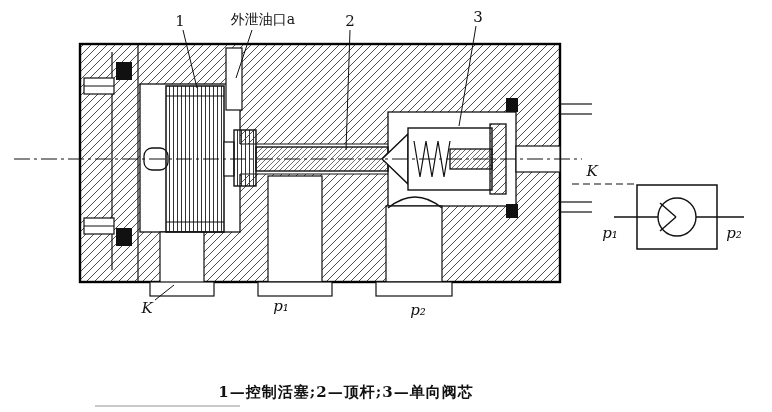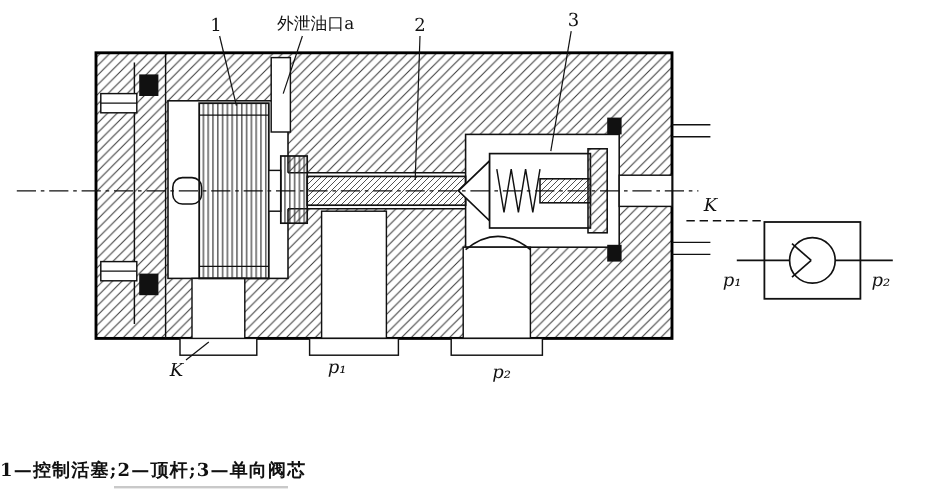--- a/index.html
+++ b/index.html
@@ -3,21 +3,21 @@
 <meta charset="utf-8">
 <style>
   html,body{margin:0;padding:0;background:#fff;}
   .stage{position:relative;width:772px;height:412px;background:#ffffff;overflow:hidden;
          font-family:"DejaVu Serif", serif;}
   .stage svg{position:absolute;left:0;top:0;}
   svg text{fill:#111;font-family:"DejaVu Serif", serif;}
   .lbl{font-size:15px;}
   .lbl-cn{font-size:14px;}
   .lbl-it{font-size:15px;font-style:italic;}
-  .caption{position:absolute;left:0;top:383px;width:692px;text-align:left;
+  .caption{position:absolute;left:0;top:383px;width:692px;text-align:center;
            font-size:15px;font-weight:700;color:#111;letter-spacing:1px;}
   .crop-edge{position:absolute;left:95px;top:405px;width:145px;height:0;
              border-top:2px solid #c9c9c9;}
 </style>
 </head>
 <body>
 
 <div class="stage">
 <svg width="772" height="412" viewBox="0 0 772 412">
   <defs>

